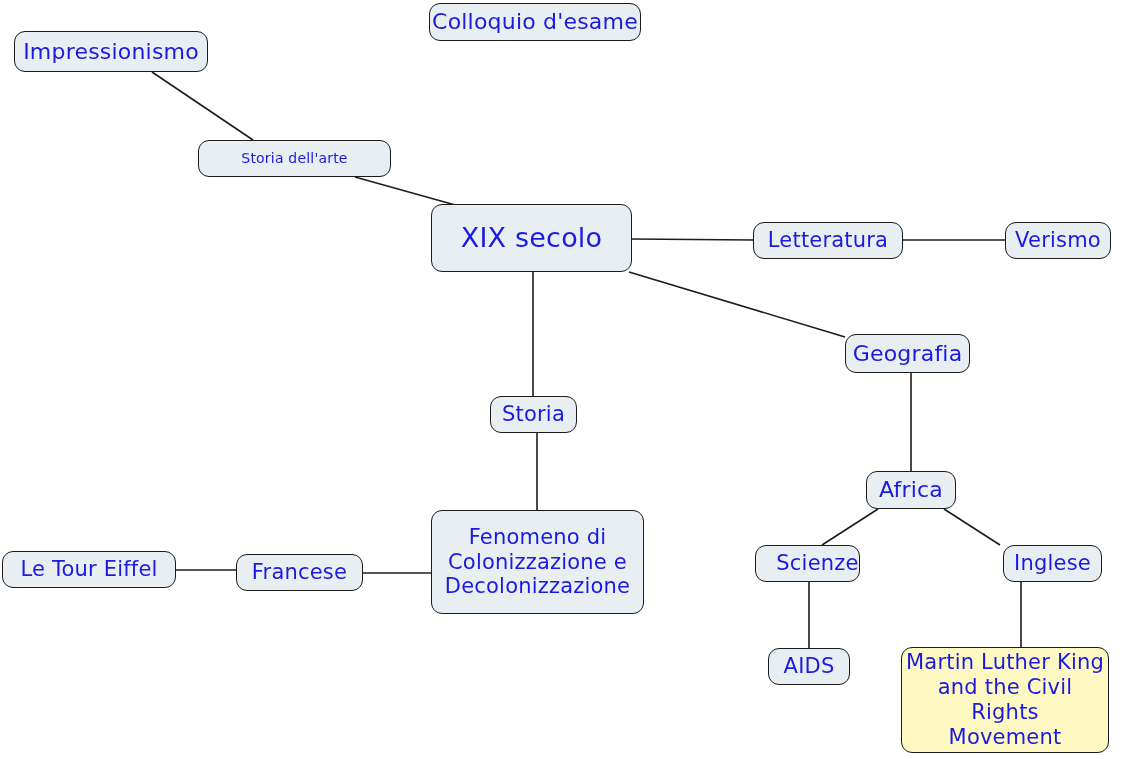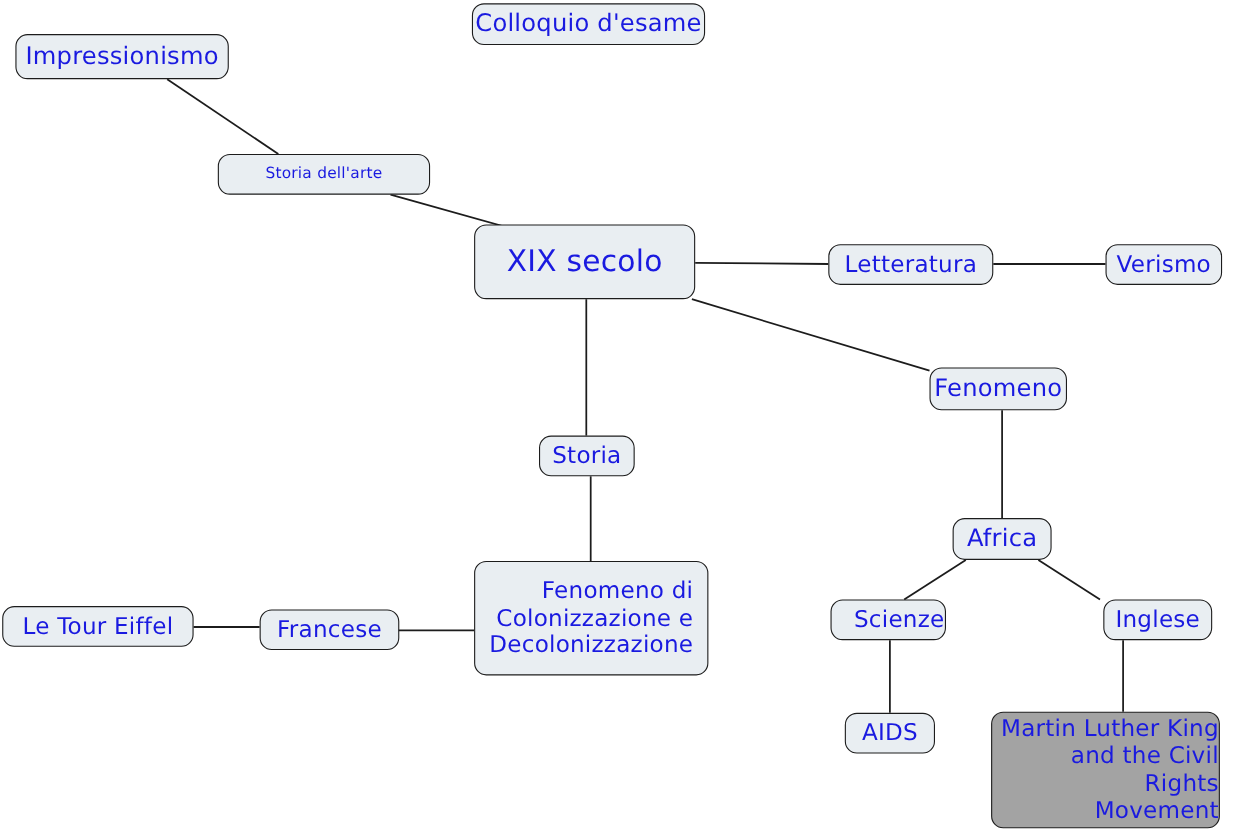--- a/index.html
+++ b/index.html
@@ -26,21 +26,21 @@
   .node {
     position: absolute;
     box-sizing: border-box;
     background: #e9eef2;
     border: 1.6px solid #1c1c1c;
     border-radius: 11px;
     color: #1a1ae0;
     display: flex;
     align-items: center;
     justify-content: center;
-    text-align: right;
+    text-align: center;
     font-family: "DejaVu Sans", sans-serif;
     font-weight: 400;
     line-height: 1.18;
     letter-spacing: 0.2px;
     white-space: pre-line;
     z-index: 2;
   }
 </style>
 </head>
 <body>
@@ -62,28 +62,28 @@
       <line x1="431" y1="573" x2="354" y2="573" stroke="#1c1c1c" stroke-width="1.6"></line>
       <line x1="236" y1="570" x2="176" y2="570" stroke="#1c1c1c" stroke-width="1.6"></line>
     </svg>
   <div id="node-layer">
       <div class="node" style="left: 429px; top: 3px; width: 212px; height: 38px; font-size: 22px; background: rgb(233, 238, 242); border-color: rgb(28, 28, 28); color: rgb(26, 26, 224);">Colloquio d'esame</div>
       <div class="node" style="left: 14px; top: 31px; width: 194px; height: 41px; font-size: 22px; background: rgb(233, 238, 242); border-color: rgb(28, 28, 28); color: rgb(26, 26, 224);">Impressionismo</div>
       <div class="node" style="left: 198px; top: 140px; width: 193px; height: 37px; font-size: 14px; background: rgb(233, 238, 242); border-color: rgb(28, 28, 28); color: rgb(26, 26, 224);">Storia dell'arte</div>
       <div class="node" style="left: 431px; top: 204px; width: 201px; height: 68px; font-size: 27px; background: rgb(233, 238, 242); border-color: rgb(28, 28, 28); color: rgb(26, 26, 224);">XIX secolo</div>
       <div class="node" style="left: 753px; top: 222px; width: 150px; height: 37px; font-size: 21px; background: rgb(233, 238, 242); border-color: rgb(28, 28, 28); color: rgb(26, 26, 224);">Letteratura</div>
       <div class="node" style="left: 1005px; top: 222px; width: 106px; height: 37px; font-size: 21px; background: rgb(233, 238, 242); border-color: rgb(28, 28, 28); color: rgb(26, 26, 224);">Verismo</div>
-      <div class="node" style="left: 845px; top: 334px; width: 125px; height: 39px; font-size: 22px; background: rgb(233, 238, 242); border-color: rgb(28, 28, 28); color: rgb(26, 26, 224);">Fenomeno</div>
+      <div class="node" style="left: 845px; top: 334px; width: 125px; height: 39px; font-size: 22px; background: rgb(233, 238, 242); border-color: rgb(28, 28, 28); color: rgb(26, 26, 224);">Geografia</div>
       <div class="node" style="left: 490px; top: 396px; width: 87px; height: 37px; font-size: 21px; background: rgb(233, 238, 242); border-color: rgb(28, 28, 28); color: rgb(26, 26, 224);">Storia</div>
       <div class="node" style="left: 866px; top: 471px; width: 90px; height: 38px; font-size: 22px; background: rgb(233, 238, 242); border-color: rgb(28, 28, 28); color: rgb(26, 26, 224);">Africa</div>
       <div class="node" style="left: 755px; top: 545px; width: 105px; height: 37px; font-size: 21px; background: rgb(233, 238, 242); border-color: rgb(28, 28, 28); color: rgb(26, 26, 224); padding-left: 20px;">Scienze</div>
       <div class="node" style="left: 971px; top: 545px; width: 99px; height: 37px; font-size: 21px; background: rgb(233, 238, 242); border-color: rgb(28, 28, 28); color: rgb(26, 26, 224); margin-left: 32px;">Inglese</div>
       <div class="node" style="left: 431px; top: 510px; width: 213px; height: 104px; font-size: 21px; background: rgb(233, 238, 242); border-color: rgb(28, 28, 28); color: rgb(26, 26, 224);">Fenomeno di
 Colonizzazione e
 Decolonizzazione</div>
       <div class="node" style="left: 2px; top: 551px; width: 174px; height: 37px; font-size: 21px; background: rgb(233, 238, 242); border-color: rgb(28, 28, 28); color: rgb(26, 26, 224);">Le Tour Eiffel</div>
       <div class="node" style="left: 236px; top: 554px; width: 127px; height: 37px; font-size: 21px; background: rgb(233, 238, 242); border-color: rgb(28, 28, 28); color: rgb(26, 26, 224);">Francese</div>
       <div class="node" style="left: 768px; top: 648px; width: 82px; height: 37px; font-size: 21px; background: rgb(233, 238, 242); border-color: rgb(28, 28, 28); color: rgb(26, 26, 224);">AIDS</div>
-      <div class="node" style="left: 901px; top: 647px; width: 208px; height: 106px; font-size: 21px; background: #a3a3a3; border-color: rgb(28, 28, 28); color: rgb(26, 26, 224);">Martin Luther King
+      <div class="node" style="left: 901px; top: 647px; width: 208px; height: 106px; font-size: 21px; background: #fef9c3; border-color: rgb(28, 28, 28); color: rgb(26, 26, 224);">Martin Luther King
 and the Civil Rights
 Movement</div>
     </div>
 </div>
 
 </body></html>

